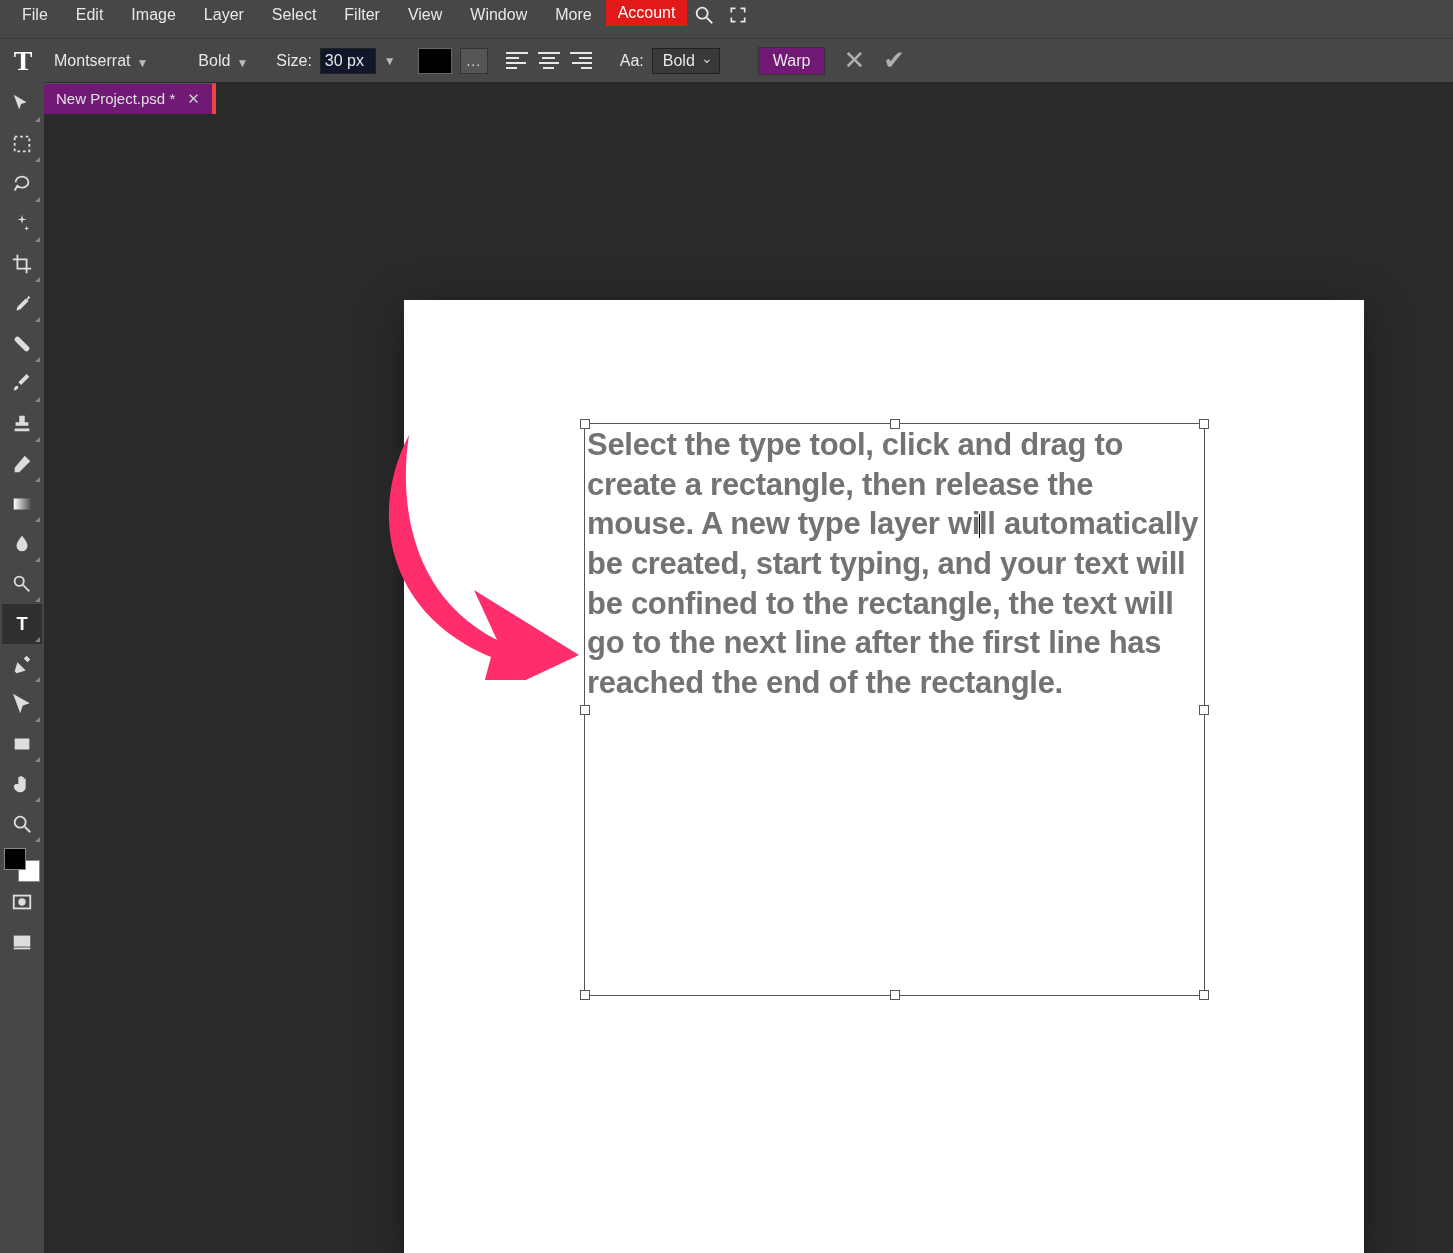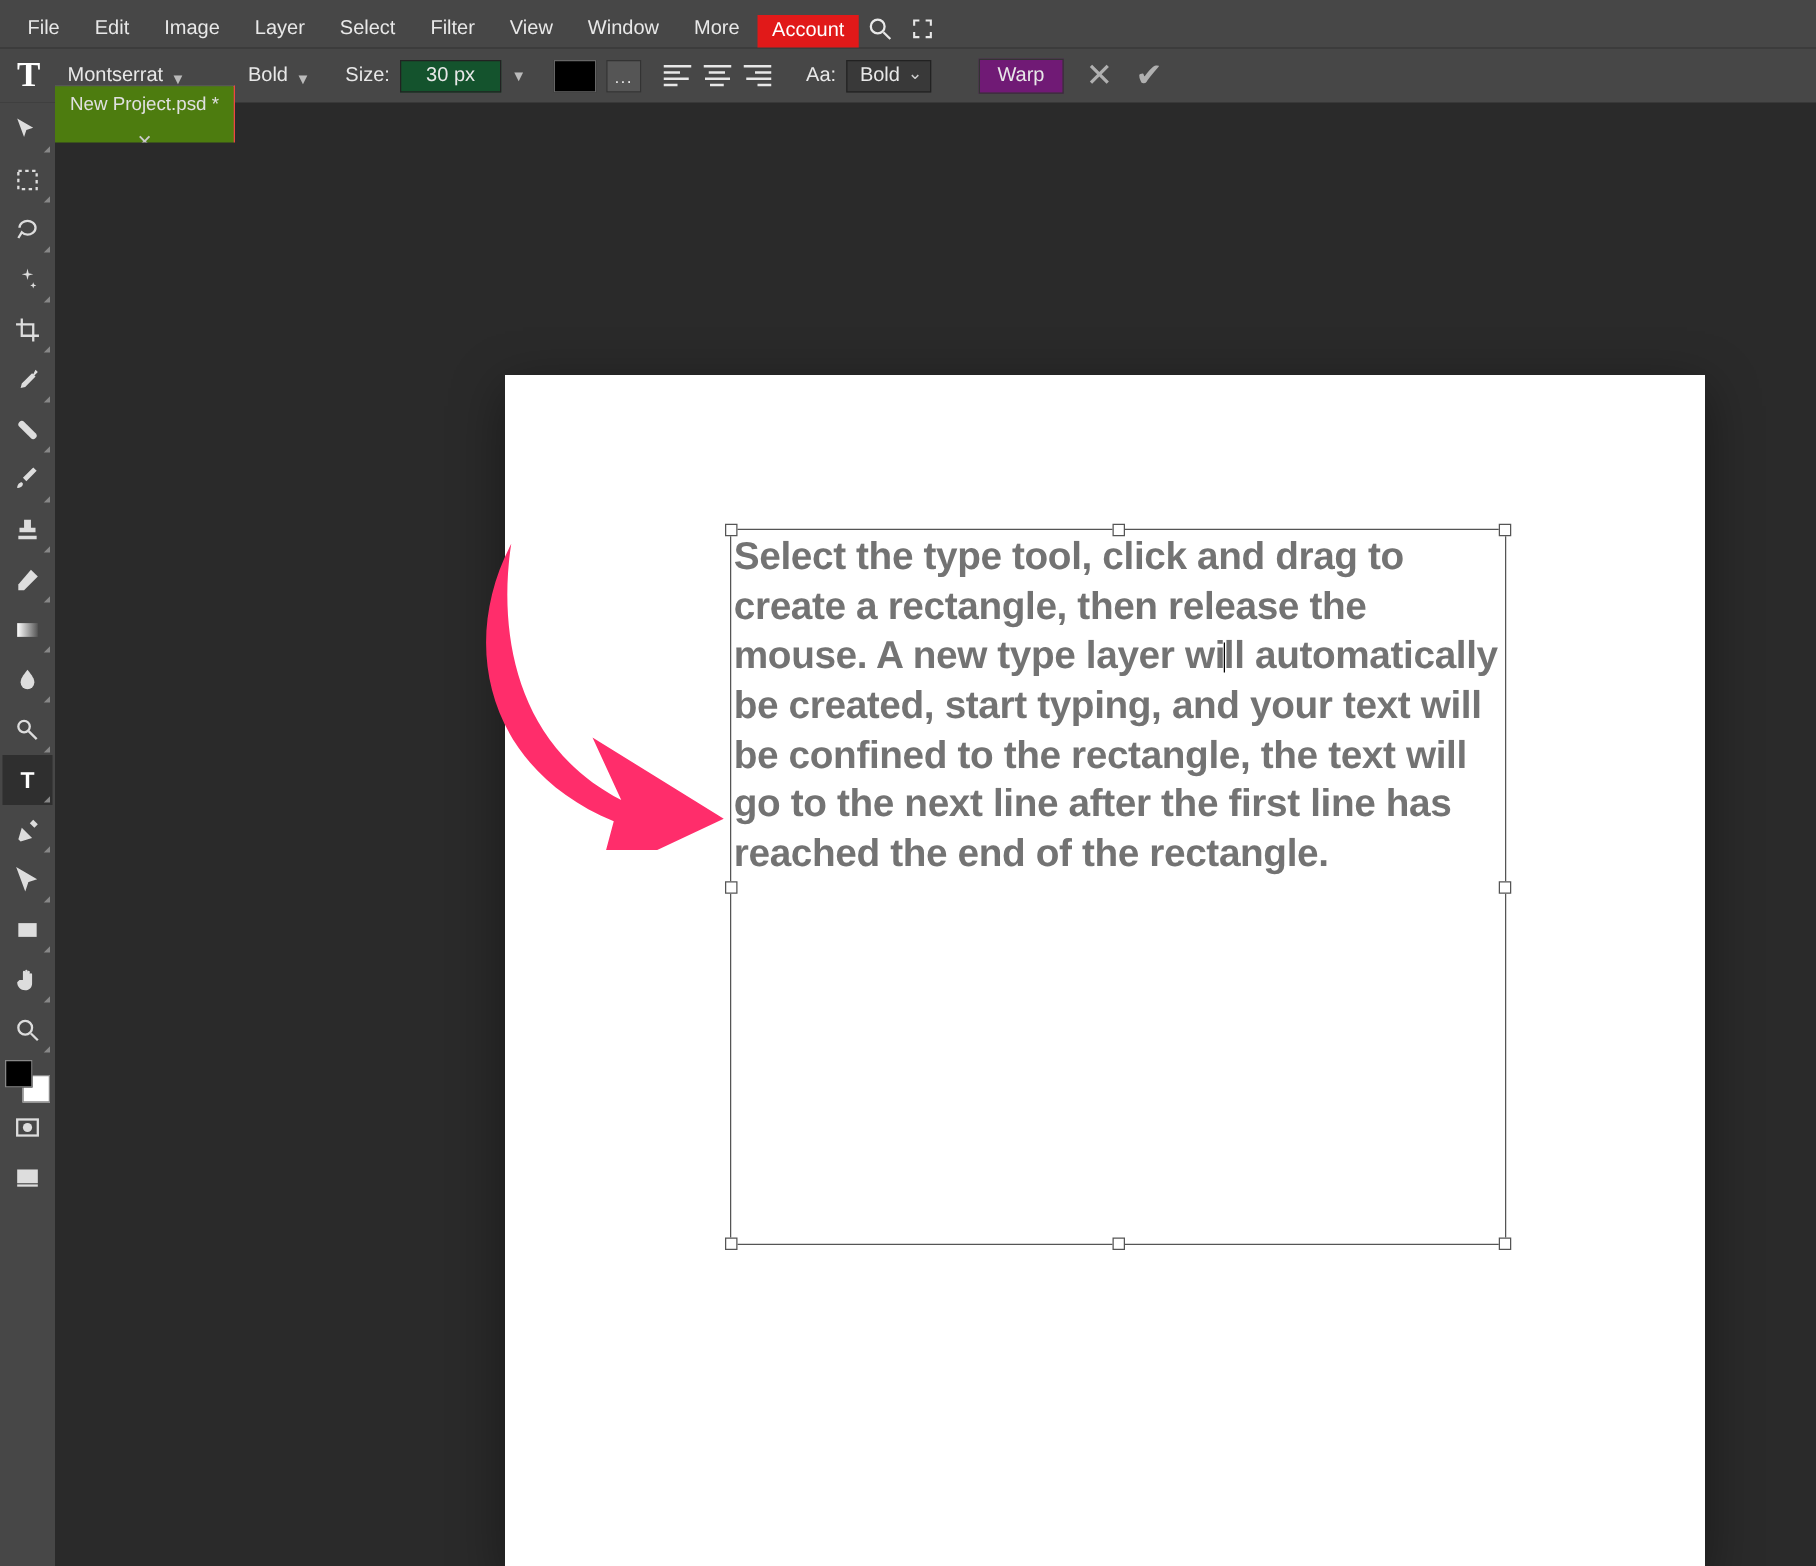--- a/index.html
+++ b/index.html
@@ -1,30 +1,30 @@
 <!DOCTYPE html>
 <html><head>
 <meta charset="utf-8">
 <style>
 * { margin:0; padding:0; box-sizing:border-box; font-family:Arial,Helvetica,sans-serif; user-select:none; }
 body { width:1453px; height:1253px; background:#2a2a2a; overflow:hidden; position:relative; }
 
 
-#menubar { height:38px; background:#474747; display:flex; align-items:flex-end; padding:0 8px; gap:0; }
+#menubar { height:38px; background:#474747; display:flex; align-items:flex-start; padding:0 8px; gap:0; }
 #menubar .mitem { color:#e8e8e8; font-size:16px; padding:6px 14px; cursor:pointer; }
 #menubar .mitem.account { background:#e11919; color:#fff; padding:4px 12px; }
 #menubar .micon { width:34px; height:30px; display:flex; align-items:center; justify-content:center; color:#e8e8e8; cursor:pointer; }
 
 
 #optbar { height:44px; background:#474747; display:flex; align-items:center; padding:0 6px; gap:8px; color:#e8e8e8; font-size:16px; border-top:1px solid #3a3a3a; }
 #optbar .bigT { font-family:Georgia,serif; font-weight:bold; font-size:28px; width:34px; text-align:center; color:#fff; }
 #optbar .drop { display:flex; align-items:flex-end; gap:6px; padding:4px 6px; cursor:pointer; }
 #optbar .tri { font-size:12px; color:#bbb; }
 #optbar .sz-label { margin-left:14px; }
-#optbar .sz-val { background:#14532d; border:1px solid #222; padding:3px 20px; min-width:56px; display:inline-block; }
+#optbar .sz-val { background:#0f172a; border:1px solid #222; padding:3px 4px; min-width:56px; display:inline-block; }
 #optbar .swatch { width:34px; height:26px; background:#000; border:1px solid #666; margin-left:14px; }
 #optbar .dots { width:28px; height:26px; background:#555; border:1px solid #333; display:flex; align-items:center; justify-content:center; font-size:14px; letter-spacing:1px; }
 #optbar .align-group { display:flex; gap:6px; margin-left:8px; }
 #optbar .align-btn { width:26px; height:22px; display:flex; flex-direction:column; gap:3px; justify-content:center; cursor:pointer; padding:2px; }
 #optbar .align-btn span { height:2px; background:#e8e8e8; }
 #optbar .aa-label { margin-left:18px; }
 #optbar .aa-sel { background:#393939; border:1px solid #222; padding:3px 24px 3px 10px; position:relative; }
 #optbar .aa-sel::after { content:"⌄"; position:absolute; right:6px; top:1px; font-size:14px; color:#ccc; }
 #optbar .warp { background:#701a75; border:1px solid #333; padding:4px 14px; margin-left:30px; cursor:pointer; }
 #optbar .cc { font-size:26px; color:#b0b0b0; margin-left:10px; cursor:pointer; }
@@ -34,21 +34,21 @@
 .tool { width:40px; height:40px; display:flex; align-items:center; justify-content:center; color:#d8d8d8; cursor:pointer; position:relative; }
 .tool.sel { background:#2f2f2f; color:#fff; }
 .tool .sub { position:absolute; right:2px; bottom:2px; width:0; height:0; border-left:5px solid transparent; border-bottom:5px solid #888; }
 #color-swatches { width:36px; height:34px; position:relative; margin-top:4px; }
 #color-swatches .fg { position:absolute; left:0; top:0; width:22px; height:22px; background:#000; border:1px solid #888; }
 #color-swatches .bg { position:absolute; right:0; bottom:0; width:22px; height:22px; background:#fff; border:1px solid #888; }
 .tool svg { width:22px; height:22px; }
 
 
 #doctab { position:absolute; left:44px; top:82px; height:32px; display:flex; align-items:center; }
-#doctab .tab { background:#4d7c0f; color:#e0e0e0; font-size:15px; padding:6px 12px; display:flex; align-items:center; gap:12px; border-top:1px solid #555; border-right:1px solid #ef4444;flex-direction:column; }
+#doctab .tab { background:#701a75; color:#e0e0e0; font-size:15px; padding:6px 12px; display:flex; align-items:center; gap:12px; border-top:1px solid #555; border-right:4px solid #ef4444; }
 #doctab .tabx { color:#ccc; cursor:pointer; font-size:15px; }
 
 
 #workspace { position:absolute; left:44px; top:114px; right:0; bottom:0; background:#2a2a2a; overflow:hidden; }
 #canvas { position:absolute; left:363px; top:186px; width:960px; height:960px; background:#fff; box-shadow:0 10px 40px rgba(0,0,0,.4); }
 
 
 #textbox { position:absolute; left:180px; top:123px; width:621px; height:573px; border:1px solid #555; }
 .handle { position:absolute; width:10px; height:10px; background:#fff; border:1px solid #555; }
 .h-tl{left:-5px;top:-5px}.h-tm{left:50%;margin-left:-5px;top:-5px}.h-tr{right:-5px;top:-5px}

